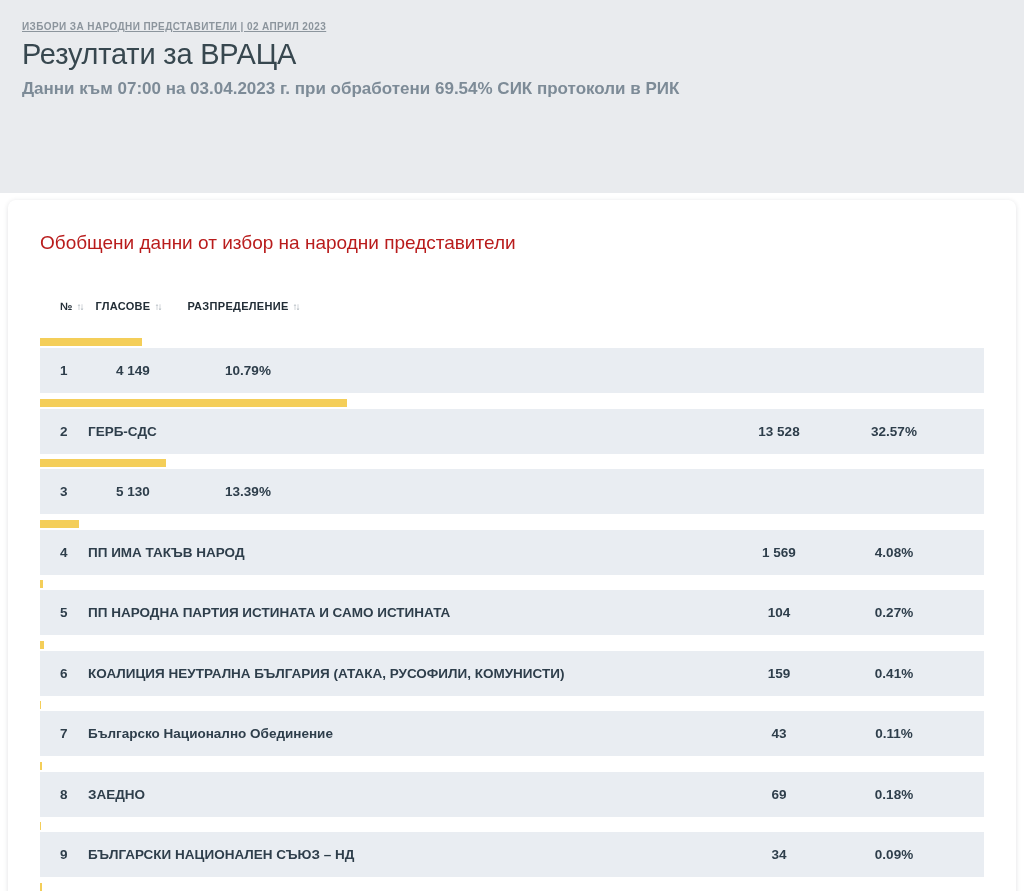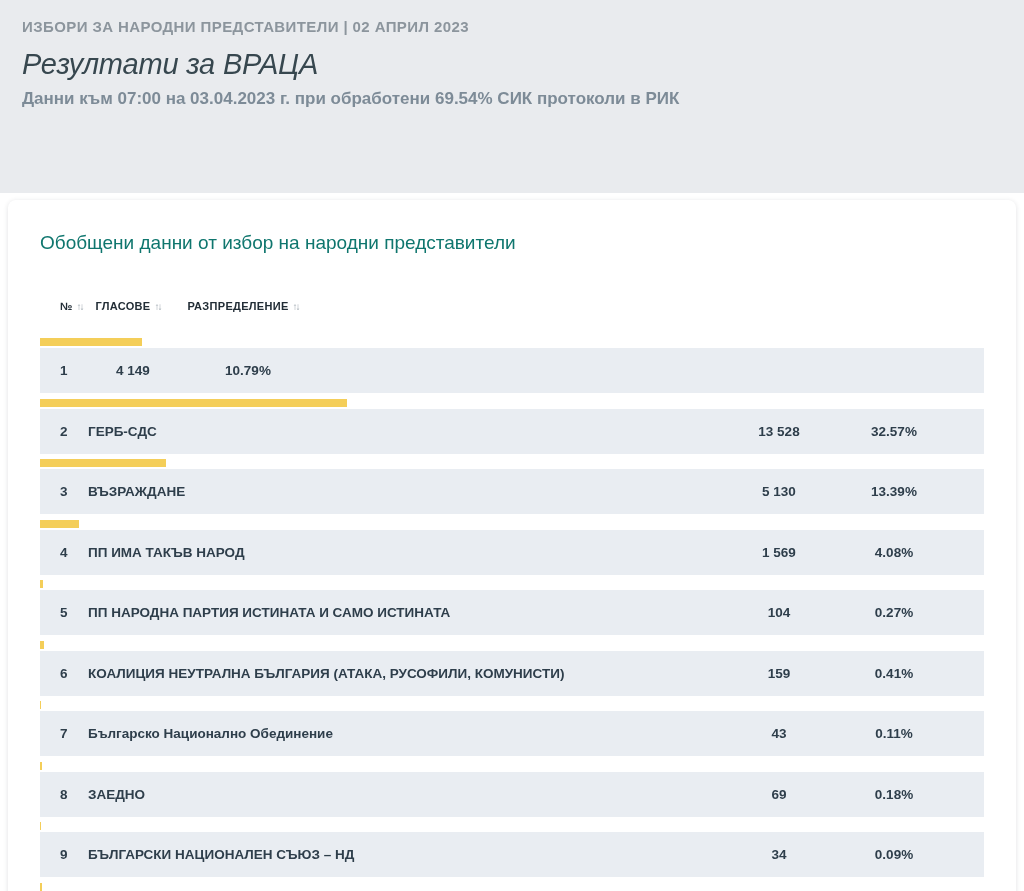--- a/index.html
+++ b/index.html
@@ -9,53 +9,53 @@
     background: #ffffff;
     font-family: "Liberation Sans", sans-serif;
   }
   
   .page-header {
     width: 100%; height: 193px;
     background: var(--header-bg, #E9EBEE);
     padding: 20px 22px 0 22px;
   }
   .eyebrow {
-    font-size: 15px; line-height: 13px;
+    font-size: 10px; line-height: 13px;
     font-weight: bold;
     letter-spacing: 0.4px;
     color: #8C959D;
-    margin-bottom: 13px;
+    margin-bottom: 3px;
+    text-decoration: underline;
   }
   .page-title {
     font-size: 29px; line-height: 36px;
     font-weight: 400;
     letter-spacing: -0.2px;
     color: #37474F;
     margin-bottom: 6px;
-    font-style: italic;
   }
   .page-subtitle {
     font-size: 17px; line-height: 22px;
     font-weight: 700;
     color: #7D8B97;
   }
   
   .card {
     position: absolute;
     left: 8px; top: 200px;
     width: 1008px; height: 800px;
     background: #ffffff;
     border-radius: 8px 8px 0 0;
     box-shadow: 0 1px 5px rgba(40,50,60,0.14);
     padding: 30px 32px 0 32px;
   }
   .card-title {
     font-size: 19px; line-height: 26px;
     font-weight: 400;
-    color: #0f766e;
+    color: #b91c1c;
   }
   
   .results-table { margin-top: 44px; }
   .thead {
     display: flex; align-items: center;
     padding: 0 8px 0 20px;
     margin-bottom: 26px;
   }
   .th {
     font-size: 11px;
@@ -136,21 +136,20 @@
       <div class="col-party">ГЕРБ-СДС</div>
       <div class="col-votes">13 528</div>
       <div class="col-pct">32.57%</div>
     </div>
   </div>
 
   <div class="row">
     <div class="row-bar" style="width: 13.39%;"></div>
     <div class="row-band">
       <div class="col-num">3</div>
-      <div class="col-party">ВЪЗРАЖДАНЕ</div>
       <div class="col-votes">5 130</div>
       <div class="col-pct">13.39%</div>
     </div>
   </div>
 
   <div class="row">
     <div class="row-bar" style="width: 4.08%;"></div>
     <div class="row-band">
       <div class="col-num">4</div>
       <div class="col-party">ПП ИМА ТАКЪВ НАРОД</div>

